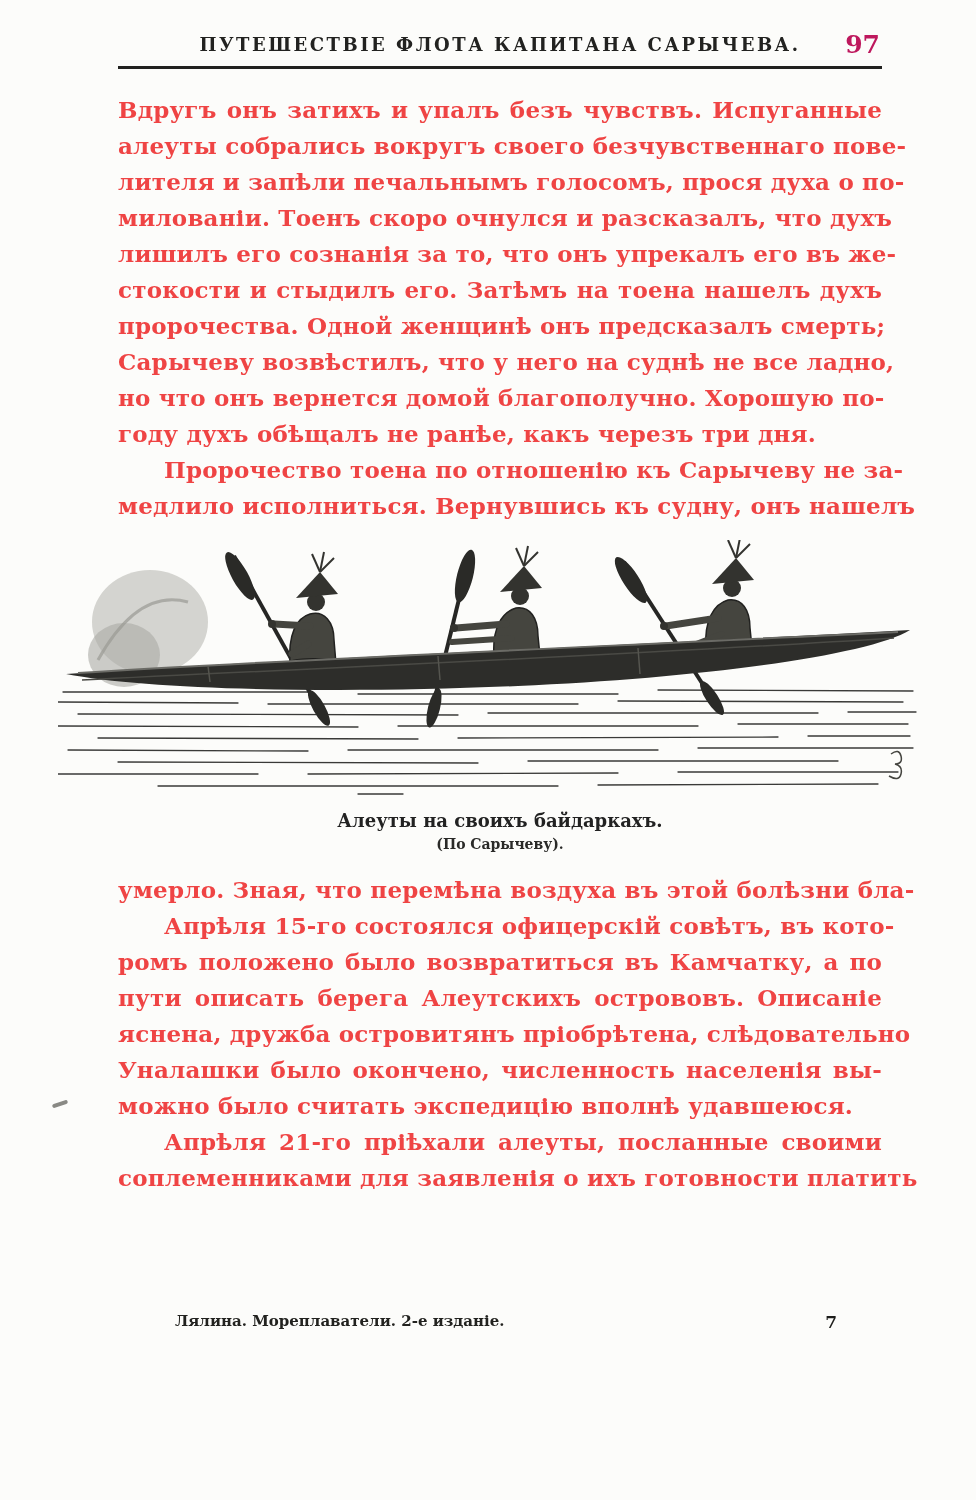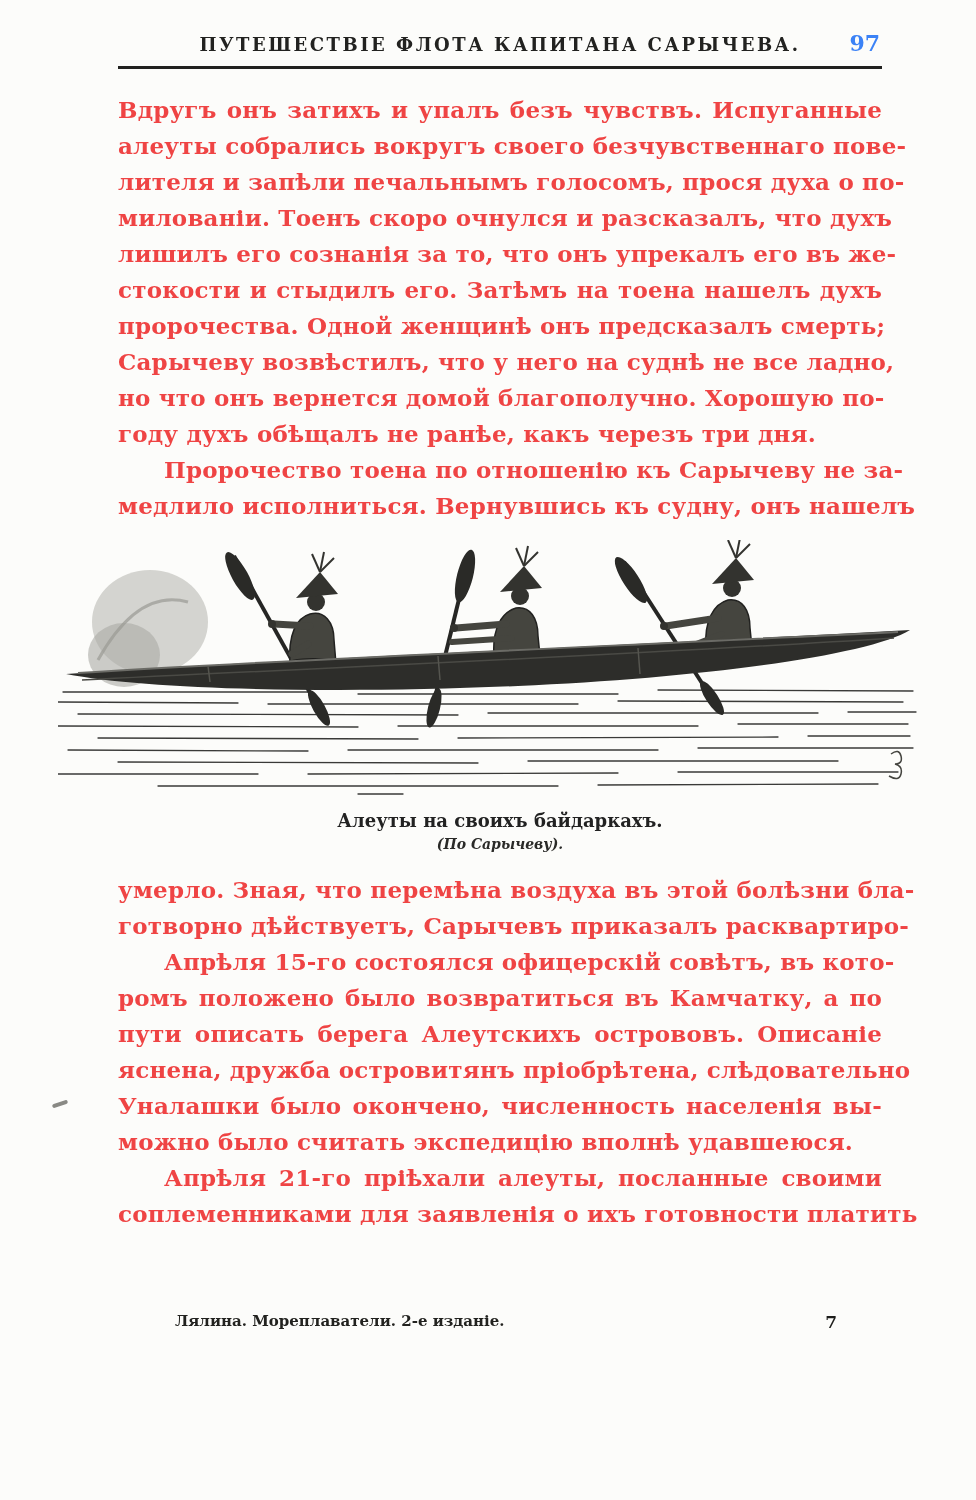--- a/index.html
+++ b/index.html
@@ -6,37 +6,37 @@
   .page{
     position:relative;width:976px;height:1500px;background:#fcfcfa;
     font-family:"DejaVu Serif","Liberation Serif",serif;color:#1c1c1a;overflow:hidden;
   }
   
   .header{position:absolute;top:30px;left:118px;width:764px;height:34px;}
   .running-title{
     text-align:center;font-size:18px;font-weight:bold;letter-spacing:2.5px;
     color:#222220;padding-top:4px;
   }
-  .page-number{position:absolute;right:2px;top:0;font-size:22px;font-weight:bold;color:#3b82f6;}
+  .page-number{position:absolute;right:2px;top:0;font-size:25px;font-weight:bold;color:#be185d;}
   .rule{position:absolute;top:66px;left:118px;width:764px;height:3px;background:#21211f;}
   
   .textblock{position:absolute;left:118px;width:764px;font-size:23px;font-weight:bold;color:#ef4444;}
   .tb1{top:92px;}
   .tb2{top:872px;}
   .line{
     height:36px;line-height:36px;text-align:justify;text-align-last:justify;
     letter-spacing:.2px;white-space:nowrap;
   }
   .line.end{text-align-last:left;}
   .line.indent{text-indent:46px;}
   
   .figure{position:absolute;top:540px;left:58px;width:860px;height:258px;}
   .caption-block{position:absolute;top:804px;left:118px;width:764px;text-align:center;margin-top:6px;}
   .caption-title{font-size:18px;font-weight:bold;color:#222;}
-  .caption-credit{font-size:14px;font-weight:bold;color:#2a2a28;margin-top:5px;font-style:italic;}
+  .caption-credit{font-size:14px;font-weight:bold;color:#2a2a28;margin-top:5px;}
   
   .footer{position:absolute;top:1312px;left:118px;width:764px;height:24px;font-weight:bold;}
   .imprint{position:absolute;left:57px;font-size:15px;color:#22221f;}
   .sig{position:absolute;right:45px;font-size:17px;color:#1c1c1a;}
   
   .speck{position:absolute;left:52px;top:1102px;width:16px;height:4px;background:#6b6b66;
          transform:rotate(-18deg);border-radius:2px;opacity:.8;}
 </style>
 </head>
 <body>
@@ -178,21 +178,20 @@
     </svg>
   </figure>
 
   <div class="caption-block">
     <div class="caption-title">Алеуты на своихъ байдаркахъ.</div>
     <div class="caption-credit">(По Сарычеву).</div>
   </div>
 
   <div class="textblock tb2">
     <div class="line">умерло. Зная, что перемѣна воздуха въ этой болѣзни бла-</div>
-    <div class="line">готворно дѣйствуетъ, Сарычевъ приказалъ расквартиро-</div>
     <div class="line indent">Апрѣля 15-го состоялся офицерскій совѣтъ, въ кото-</div>
     <div class="line">ромъ положено было возвратиться въ Камчатку, а по</div>
     <div class="line">пути описать берега Алеутскихъ острововъ. Описаніе</div>
     <div class="line">яснена, дружба островитянъ пріобрѣтена, слѣдовательно</div>
     <div class="line">Уналашки было окончено, численность населенія вы-</div>
     <div class="line end">можно было считать экспедицію вполнѣ удавшеюся.</div>
     <div class="line indent">Апрѣля 21-го пріѣхали алеуты, посланные своими</div>
     <div class="line">соплеменниками для заявленія о ихъ готовности платить</div>
   </div>
 

